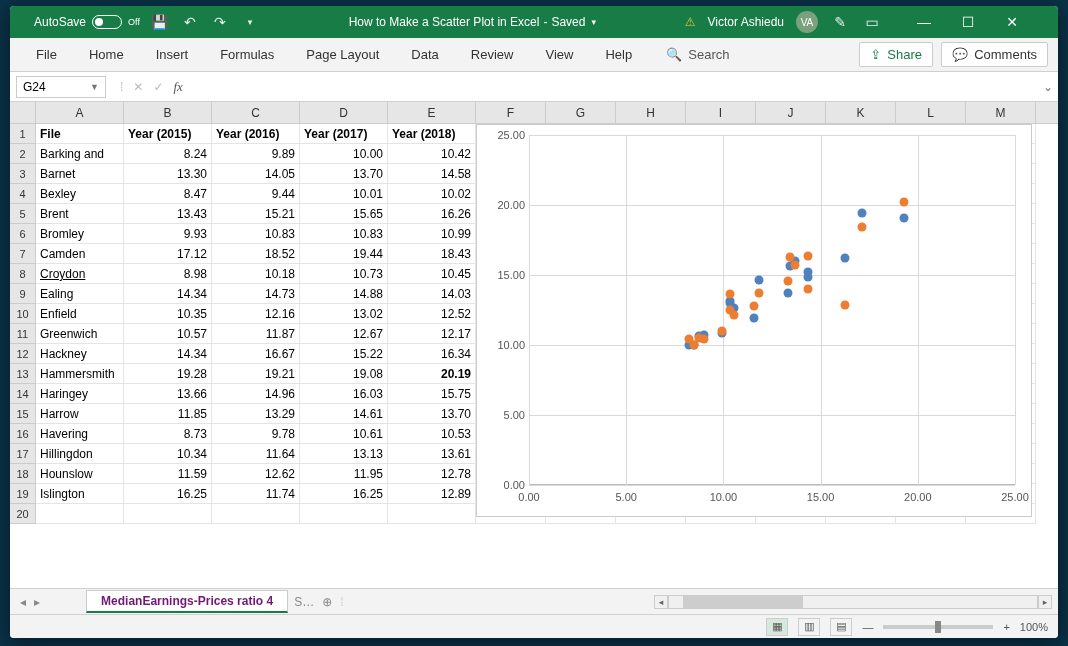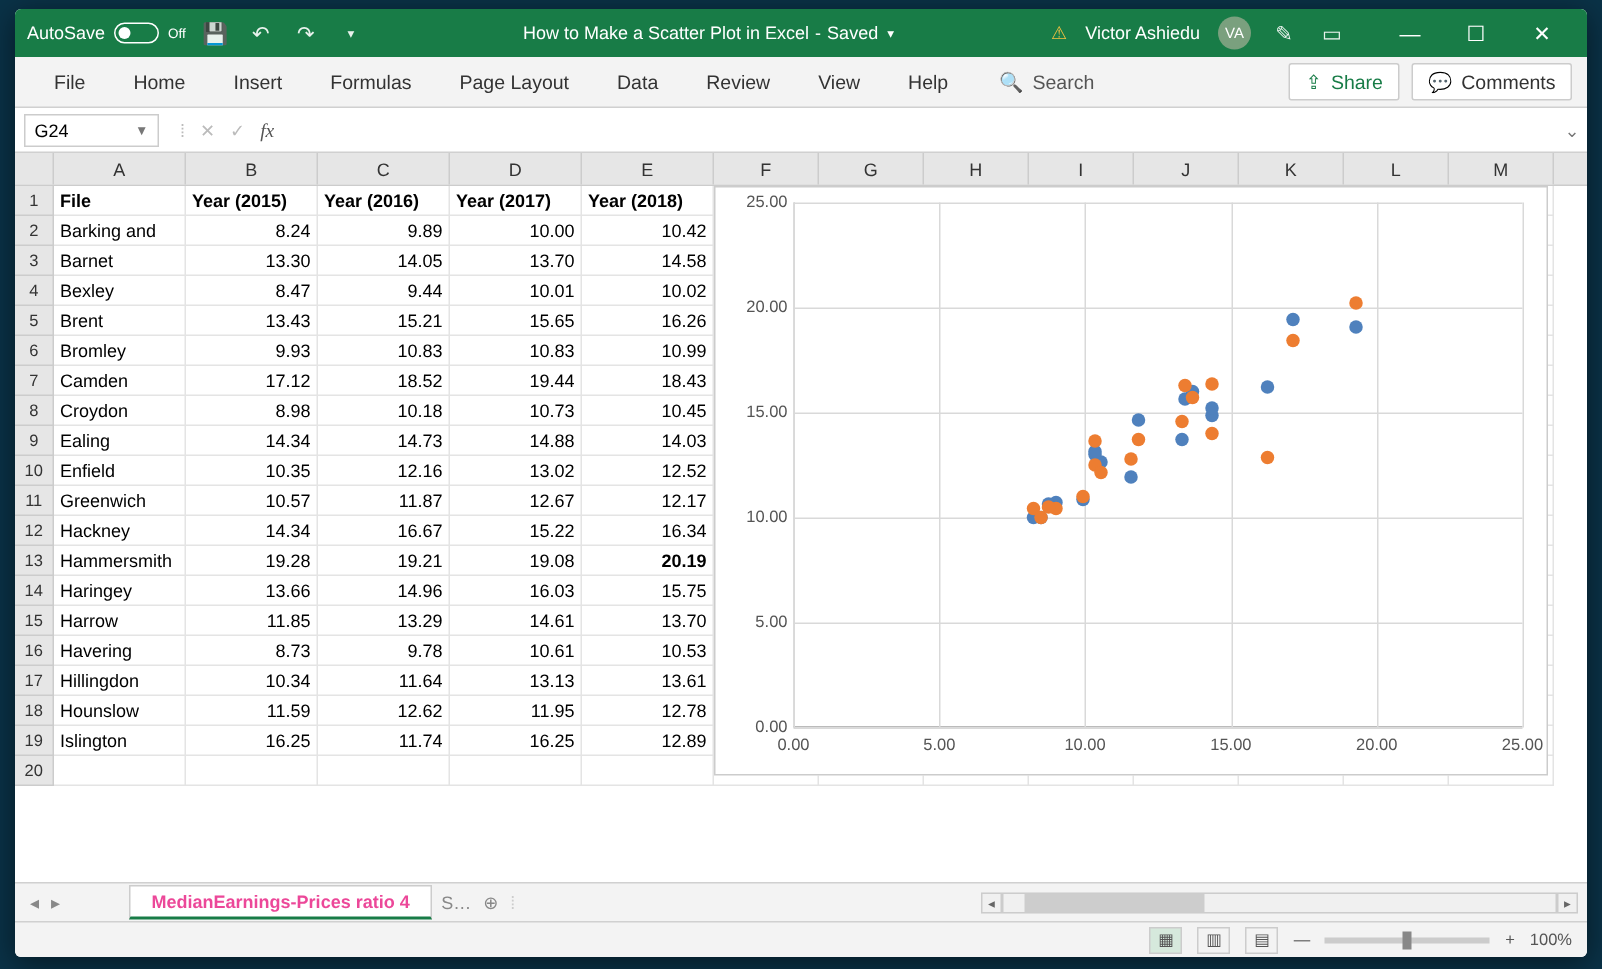--- a/index.html
+++ b/index.html
@@ -1,20 +1,20 @@
 <!DOCTYPE html>
 <html><head>
 <meta charset="utf-8">
 <style>
   * { box-sizing: border-box; margin: 0; padding: 0; }
   body { font-family: "Segoe UI", Arial, sans-serif; font-size: 12px; background: #0a3247; width: 1068px; height: 646px; overflow: hidden; position: relative; }
   .window { position: absolute; left: 10px; top: 6px; width: 1048px; height: 632px; background: #fff; border-radius: 4px; overflow: hidden; box-shadow: 0 4px 20px rgba(0,0,0,0.5); }
 
   
-  .titlebar { height: 32px; background: #187c47; color: #fff; display: flex; align-items: center; padding: 0 8px; font-size: 12px; }
+  .titlebar { height: 32px; background: #187c47; color: #fff; display: flex; align-items: center; padding: 0 24px; font-size: 12px; }
   .autosave { display: flex; align-items: center; gap: 6px; margin-right: 10px; }
   .toggle { width: 30px; height: 14px; border: 1px solid #fff; border-radius: 8px; position: relative; display: inline-block; }
   .toggle::after { content:""; width:8px; height:8px; background:#fff; border-radius:50%; position:absolute; left:2px; top:2px; }
   .qat { display: flex; gap: 10px; align-items: center; }
   .qat-icon { width: 20px; height: 20px; display:flex; align-items:center; justify-content:center; color:#fff; opacity:0.9; font-size:14px; }
   .title-center { flex: 1; text-align: center; display:flex; align-items:center; justify-content:center; gap:4px; }
   .title-right { display:flex; align-items:center; gap:12px; }
   .avatar-badge { width:22px; height:22px; border-radius:50%; background:#7aa07e; color:#fff; display:flex; align-items:center; justify-content:center; font-size:10px; }
   .win-controls { display:flex; gap:0; margin-left:8px; }
   .win-btn { width:44px; height:32px; display:flex; align-items:center; justify-content:center; color:#fff; font-size:14px; }
@@ -56,21 +56,21 @@
   .axis-label-x { position:absolute; top:366px; font-size:11px; color:#555; transform:translateX(-50%); }
   .pt { position:absolute; width:9px; height:9px; border-radius:50%; transform:translate(-50%,-50%); }
   .s0 { background:#4f81bd; }
   .s1 { background:#ed7d31; }
   .plot-border { position:absolute; left:0; top:0; width:100%; height:100%; border-left:1px solid #bbb; border-bottom:1px solid #bbb; }
 
   
   .sheet-tabs { height:26px; background:#f3f3f3; border-top:1px solid #d0d0d0; display:flex; align-items:center; font-size:12px; }
   .tab-nav { display:flex; gap:8px; padding:0 10px; color:#888; }
   .sheet-tab { padding:3px 14px; border:1px solid #ccc; border-bottom:none; background:#f3f3f3; color:#555; margin-left:2px; }
-  .sheet-tab.active { background:#fff; color:#ec4899; font-weight:600; border-bottom:2px solid #187c47;margin-left:36px; }
+  .sheet-tab.active { background:#fff; color:#701a75; font-weight:600; border-bottom:2px solid #187c47;margin-left:36px; }
   .sheet-extras { display:flex; align-items:center; gap:8px; color:#888; margin-left:6px; }
   .hscroll { flex:1; display:flex; align-items:center; justify-content:flex-end; padding-right:6px; }
   .hscroll-track { width:370px; height:14px; background:#f0f0f0; border:1px solid #ccc; position:relative; }
   .hscroll-thumb { position:absolute; left:14px; top:0; height:100%; width:120px; background:#cdcdcd; }
   .hscroll-btn { width:14px; height:14px; border:1px solid #ccc; background:#f0f0f0; display:flex; align-items:center; justify-content:center; font-size:9px; color:#666; }
 
   
   .statusbar { height:24px; background:#f3f3f3; border-top:1px solid #d0d0d0; display:flex; align-items:center; justify-content:flex-end; padding:0 10px; font-size:11px; color:#555; gap:10px; }
   .view-btn { width:22px; height:18px; border:1px solid #ccc; display:flex; align-items:center; justify-content:center; }
   .view-btn.active { background:#d6e9dc; }
@@ -284,21 +284,21 @@
           <div class="cell" style="width: 70px;"></div>
           <div class="cell" style="width: 70px;"></div>
           <div class="cell" style="width: 70px;"></div>
           <div class="cell" style="width: 70px;"></div>
           <div class="cell" style="width: 70px;"></div>
           <div class="cell" style="width: 70px;"></div>
           <div class="cell" style="width: 70px;"></div>
         </div>
         <div class="row">
           <div class="row-h">8</div>
-          <div class="cell" style="width: 88px;">Croydon</div>
+          <div class="cell" style="width: 88px; text-decoration: underline;">Croydon</div>
           <div class="cell num" style="width: 88px;">8.98</div>
           <div class="cell num" style="width: 88px;">10.18</div>
           <div class="cell num" style="width: 88px;">10.73</div>
           <div class="cell num" style="width: 88px;">10.45</div>
           <div class="cell" style="width: 70px;"></div>
           <div class="cell" style="width: 70px;"></div>
           <div class="cell" style="width: 70px;"></div>
           <div class="cell" style="width: 70px;"></div>
           <div class="cell" style="width: 70px;"></div>
           <div class="cell" style="width: 70px;"></div>

